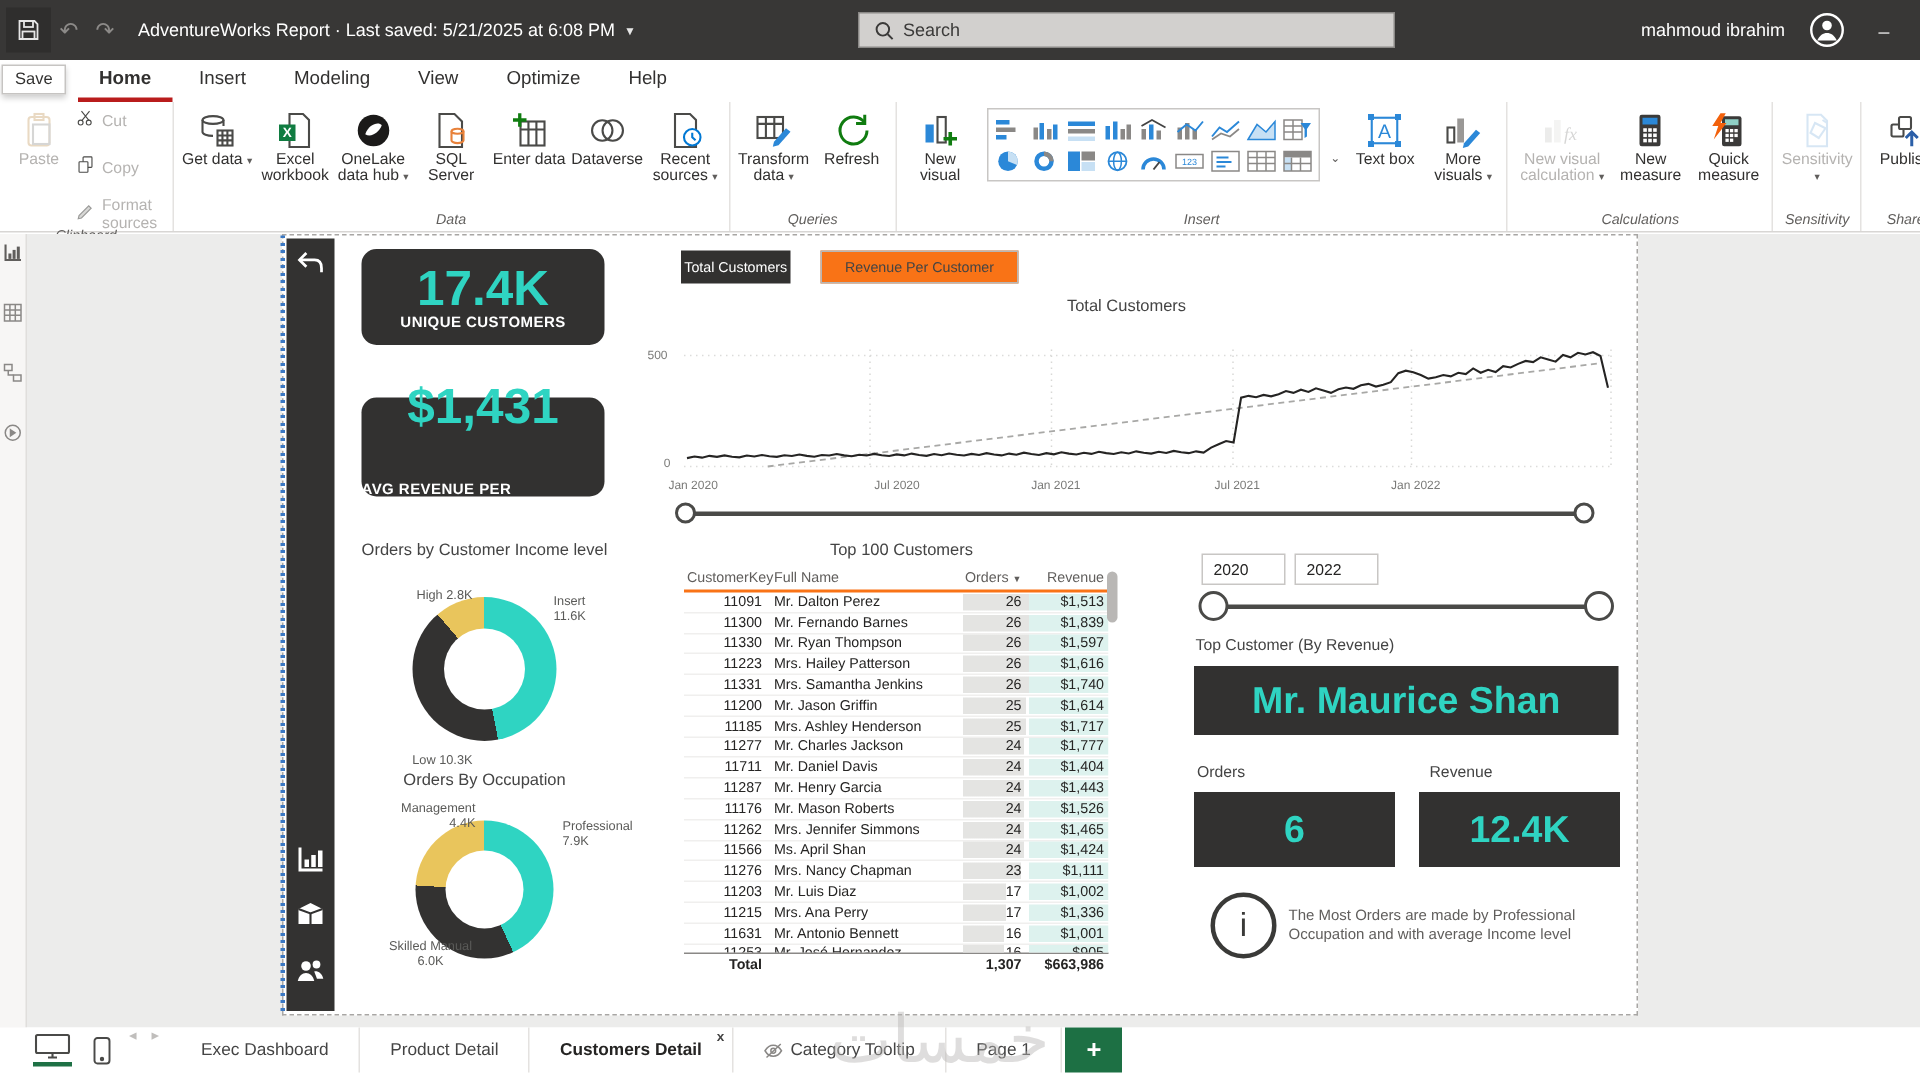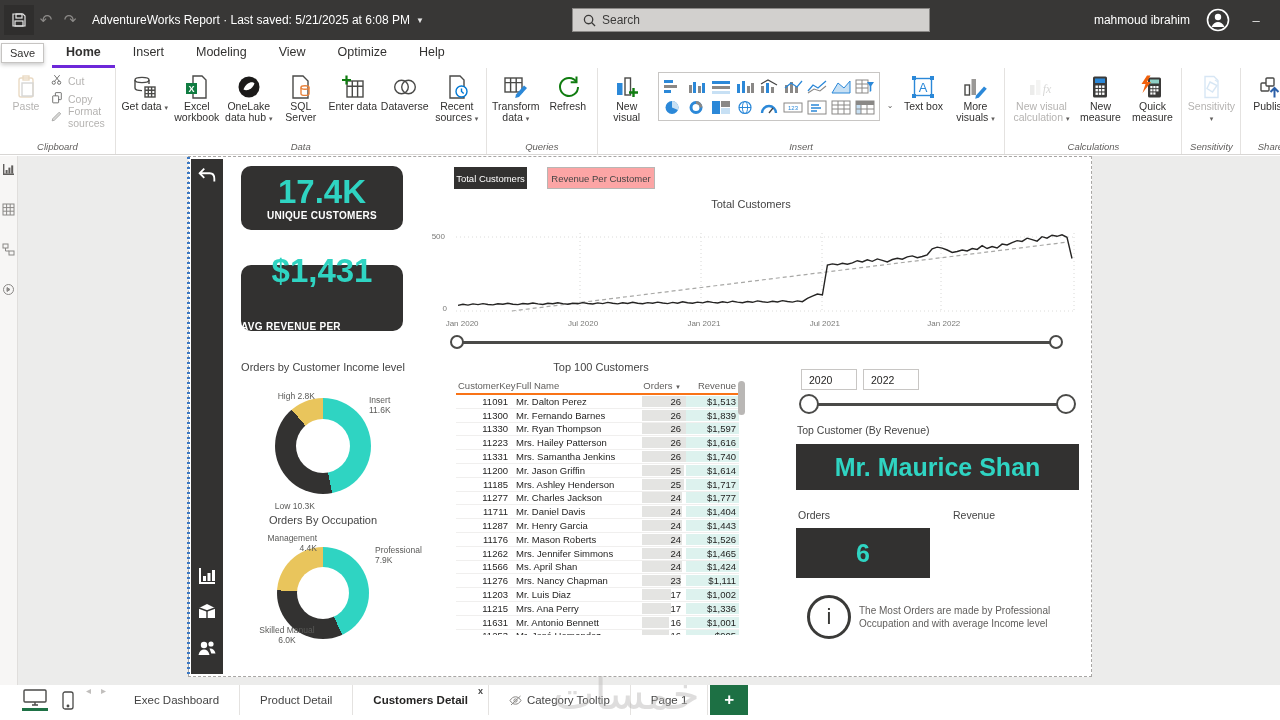--- a/index.html
+++ b/index.html
@@ -20,33 +20,33 @@
   .tb-search svg { margin:0 6px 0 10px; }
   .tb-right { position:absolute; right:14px; top:0; height:40px; display:flex; align-items:center; gap:16px; }
   .tb-user { font-size:12px; }
   .tb-min { font-size:13px; color:#e6e6e6; width:20px; text-align:center; }
 
   
   #ribbon { position:absolute; left:0; top:40px; width:1280px; height:115px;
     background:#fff; border-bottom:1px solid #d8d6d4; }
   #ribbon-tabs { position:absolute; left:52px; top:0; height:28px; display:flex; gap:4px; }
   .rtab { font-size:12.5px; padding:5px 14px 0 14px; color:#323130; height:28px; }
-  .rtab.active { font-weight:bold; border-bottom:3px solid #6d28d9; }
+  .rtab.active { font-weight:bold; border-bottom:3px solid #b91c1c; }
   #save-tip { position:absolute; left:1px; top:43px; background:#fff; border:1px solid #c6c4c2;
     box-shadow:0 2px 4px rgba(0,0,0,.2); font-size:11px; padding:3px 8px; z-index:30; color:#323130; }
   #ribbon-groups { position:absolute; left:0; top:28px; width:1280px; height:86px; display:flex; }
   .rgroup { height:86px; border-right:1px solid #e4e2e0; display:flex; flex-direction:column; padding:2px 4px 0 4px; }
   .rgroup-items { flex:1; display:flex; align-items:flex-start; gap:2px; }
   .rgroup-label { font-size:9.5px; color:#605e5c; text-align:center; padding:1px 0 2px 0;font-style:italic; }
   .rbtn { width:50px; min-width:44px; display:flex; flex-direction:column; align-items:center;
     padding-top:3px; font-size:10.5px; line-height:11px; text-align:center; color:#323130; }
   .rbtn .ric { height:28px; display:flex; align-items:center; justify-content:center; }
   .rbtn.disabled { color:#b5b3b1; }
   .rbtn.disabled svg { opacity:.4; }
-  .clip-col { display:flex; flex-direction:column; gap:1px; padding-top:2px; }
+  .clip-col { display:flex; flex-direction:column; gap:14px; padding-top:2px; }
   .clip-item { display:flex; align-items:center; gap:4px; font-size:10.5px; color:#b5b3b1; height:17px; }
   .caret { font-size:7px; color:#605e5c; }
   .gallery { border:1px solid #c8c6c4; display:grid; grid-template-columns:repeat(9,24px);
     grid-template-rows:20px 20px; gap:1px 0; padding:3px 2px; margin:2px 2px 0 4px; background:#fff; }
   .gcell { display:flex; align-items:center; justify-content:center; }
   .gal-caret { align-self:center; font-size:8px; color:#605e5c; padding:0 3px; }
 
   
   #workspace { position:absolute; left:0; top:156px; width:1280px; height:529px; background:#ececeb; }
   #view-rail { position:absolute; left:0; top:0; width:18px; height:529px; background:#f7f6f5;
@@ -76,21 +76,21 @@
   .donut-wrap { position:absolute; left:20px; width:230px; }
   #donut1-wrap { top:224px; height:126px; }
   #donut2-wrap { top:372px; height:132px; }
   .donut { position:absolute; border-radius:50%; }
   .donut-hole { position:absolute; background:#fff; border-radius:50%; }
   .dlabel { position:absolute; font-size:8.5px; color:#5a5a58; line-height:10px; }
 
   .toggle-btn { position:absolute; top:10px; height:22px; font-size:9.5px;
     display:flex; align-items:center; justify-content:center; }
   #tgl-a { left:265px; width:73px; background:#323130; color:#fff; }
-  #tgl-b { left:358px; width:108px; background:#fca5a5; color:#444; border:1px solid #b8b6b4; }
+  #tgl-b { left:358px; width:132px; background:#f97316; color:#444; border:1px solid #b8b6b4; }
 
   #chart-title { position:absolute; left:462px; top:41px; width:200px; text-align:center; font-size:11px; color:#444; }
   .ytick { position:absolute; font-size:8px; color:#7a7a78; text-align:right; width:20px; }
   #chart-svg { position:absolute; left:267px; top:70px; }
   .xtick { position:absolute; top:162px; width:60px; text-align:center; font-size:8px; color:#7a7a78; }
 
   .hslider-line { position:absolute; height:3px; background:#4a4a48; border-radius:2px; }
   .hslider-handle { position:absolute; background:#fff; border:2px solid #4a4a48; border-radius:50%; }
 
   #table-title { position:absolute; left:322px; top:204px; width:180px; text-align:center; font-size:11px; color:#444; }
@@ -668,21 +668,21 @@
     <line x1="124" y1="6" x2="124" y2="84" stroke="#d8d8d6" stroke-width="1" stroke-dasharray="1,3"></line>
           <line x1="245" y1="6" x2="245" y2="84" stroke="#d8d8d6" stroke-width="1" stroke-dasharray="1,3"></line>
           <line x1="366" y1="6" x2="366" y2="84" stroke="#d8d8d6" stroke-width="1" stroke-dasharray="1,3"></line>
           <line x1="485" y1="6" x2="485" y2="84" stroke="#d8d8d6" stroke-width="1" stroke-dasharray="1,3"></line>
           <line x1="618" y1="6" x2="618" y2="84" stroke="#d8d8d6" stroke-dasharray="1,3"></line>
     <line x1="55.8" y1="84" x2="610.7" y2="15.179999999999993" stroke="#a8a8a6" stroke-width="1.2" stroke-dasharray="4,3"></line>
     <polyline points="2.0,78.4 7.0,77.3 12.0,78.1 17.0,76.9 22.0,77.6 27.0,76.6 32.0,77.5 36.9,77.9 41.9,76.7 46.9,77.3 51.9,76.3 56.9,77.2 61.9,77.6 66.9,76.5 71.9,77.0 76.9,76.0 81.9,76.9 86.9,77.5 91.9,76.3 96.8,76.7 101.8,75.7 106.8,76.6 111.8,77.2 116.8,76.2 121.8,76.7 126.8,75.6 131.8,76.5 136.8,77.0 141.8,75.9 146.8,76.6 151.8,75.4 156.7,76.3 161.7,76.9 166.7,75.7 171.7,76.5 176.7,75.3 181.7,76.2 186.7,76.7 191.7,75.6 196.7,76.3 201.7,75.1 206.7,76.0 211.7,76.6 216.7,75.4 221.6,76.2 226.6,74.8 231.6,75.7 236.6,76.3 241.6,75.1 246.6,75.9 251.6,74.5 256.6,75.4 261.6,76.0 266.6,74.8 271.6,75.6 276.6,74.2 281.5,75.1 286.5,75.7 291.5,74.5 296.5,75.3 301.5,73.9 306.5,74.8 311.5,75.4 316.5,74.2 321.5,75.0 326.5,73.6 331.5,74.5 336.5,75.1 341.4,73.9 346.4,74.7 351.4,71.4 356.4,69.2 361.4,67.0 366.4,68.0 371.4,38.1 376.4,36.9 381.4,37.8 386.4,36.3 391.4,37.2 396.4,35.8 401.3,33.7 406.3,34.9 411.3,32.8 416.3,34.3 421.3,31.9 426.3,33.4 431.3,34.9 436.3,32.5 441.3,31.3 446.3,32.2 451.3,29.8 456.3,28.9 461.3,30.7 466.2,29.5 471.2,27.8 476.2,21.8 481.2,20.1 486.2,21.1 491.2,23.0 496.2,25.4 501.2,24.5 506.2,23.0 511.2,23.9 516.2,21.5 521.2,22.4 526.1,18.6 531.1,21.5 536.1,19.5 541.1,21.0 546.1,17.1 551.1,18.0 556.1,15.6 561.1,13.6 566.1,14.4 571.1,11.2 576.1,12.7 581.1,14.1 586.0,9.7 591.0,11.2 596.0,8.2 601.0,9.3 606.0,7.8 611.0,10.3 616.0,31.5" fill="none" stroke="#252423" stroke-width="1.4"></polyline>
   </svg></div>
     <div id="xticks">
         <span class="xtick" style="left: 243.1px;">Jan 2020</span>
-        <span class="xtick" style="left: 364px;">Jul 2020</span>
+        <span class="xtick" style="left: 379px;">Jul 2020</span>
         <span class="xtick" style="left: 484.9px;">Jan 2021</span>
         <span class="xtick" style="left: 605.8px;">Jul 2021</span>
         <span class="xtick" style="left: 724.84px;">Jan 2022</span>
       </div>
 
     <div class="hslider-line" style="left:268px; top:184px; width:600px;"></div>
     <div class="hslider-handle" style="left:261px; top:178px; width:14px; height:14px;"></div>
     <div class="hslider-handle" style="left:860px; top:178px; width:14px; height:14px;"></div>
 
     <div id="table-title">Top 100 Customers</div>
@@ -796,38 +796,47 @@
       <span class="c-ord" style="background:linear-gradient(to right,#e4e4e2 62%,transparent 62%)">16</span>
       <span class="c-rev">$1,001</span>
           </div>
           <div class="trow">
             <span class="c-key">11253</span>
       <span class="c-name">Mr. José Hernandez</span>
       <span class="c-ord" style="background:linear-gradient(to right,#e4e4e2 62%,transparent 62%)">16</span>
       <span class="c-rev">$905</span>
           </div>
         </div>
+      <div class="trow total">
+        <span class="c-key">Total</span>
+        <span class="c-name"></span>
+        <span class="c-ord">1,307</span>
+        <span class="c-rev" style="background:none;">$663,986</span>
+      </div>
     </div>
     <div id="tbl-scroll"></div>
 
     <div class="yearbox" style="left:612px;">2020</div>
     <div class="yearbox" style="left:674px;">2022</div>
     <div class="hslider-line" style="left:620px; top:246px; width:257px;"></div>
     <div class="hslider-handle" style="left:610px; top:237px; width:20px; height:20px;"></div>
     <div class="hslider-handle" style="left:867px; top:237px; width:20px; height:20px;"></div>
 
     <div id="panel-label">Top Customer (By Revenue)</div>
     <div id="name-card">
         <span>Mr. Maurice Shan</span>
       </div>
 
     <div class="mini-label" style="left:609px;">Orders</div>
     <div class="mini-label" style="left:764px;">Revenue</div>
     <div class="mini-card" style="left:607px;">
         <span>6</span>
+      </div>
+    <div class="mini-card" style="left:757px;">
+        <span>12.4K</span>
       </div>
 
     <div id="info-circle">i</div>
     <div id="info-text">The Most Orders are made by Professional Occupation and with average Income level</div>
   </div>
 </div>
 
 <div id="footer">
   <div class="f-icons">
     <div style="display:flex;flex-direction:column;align-items:center;">

